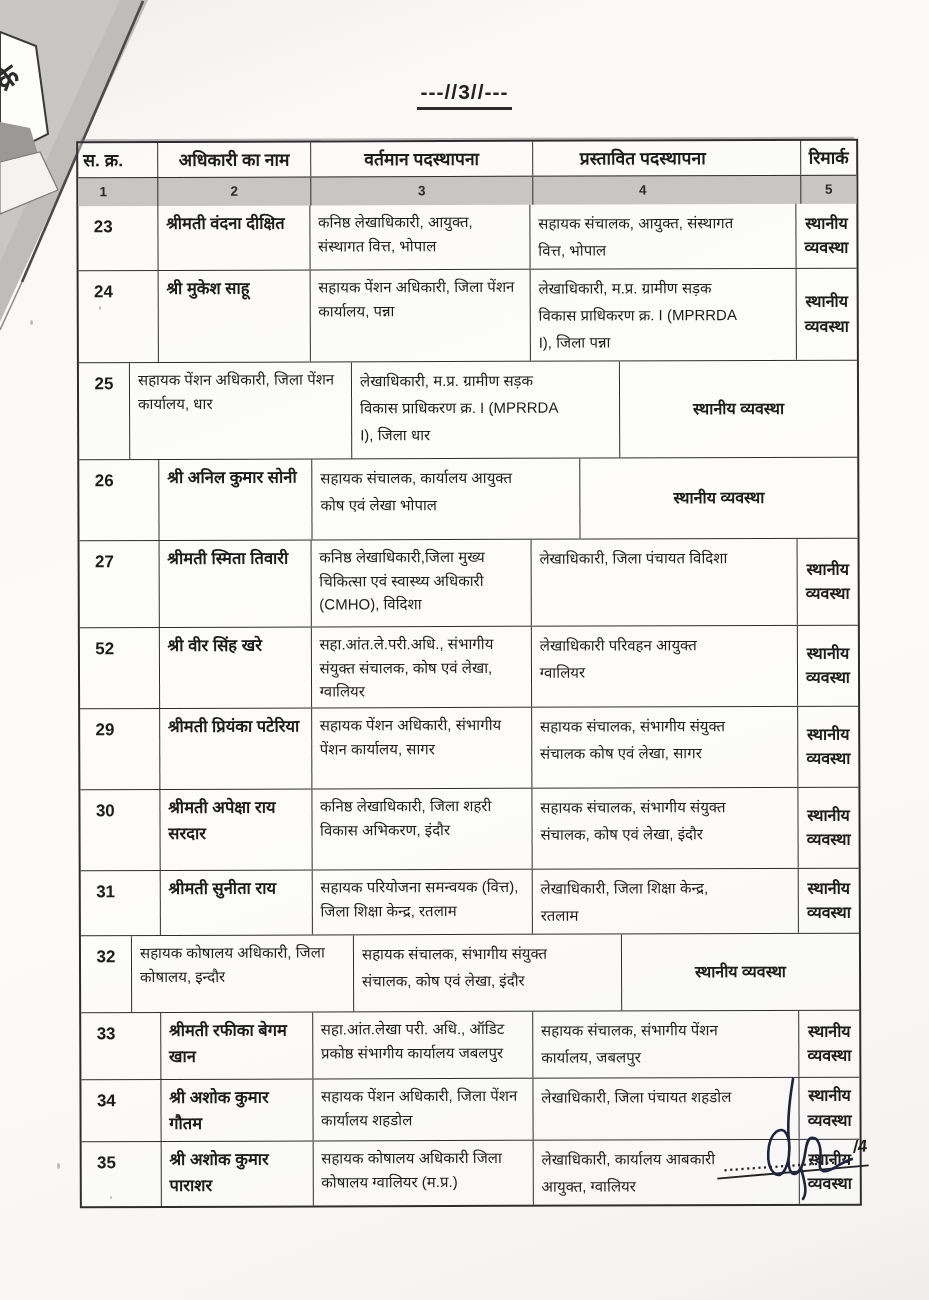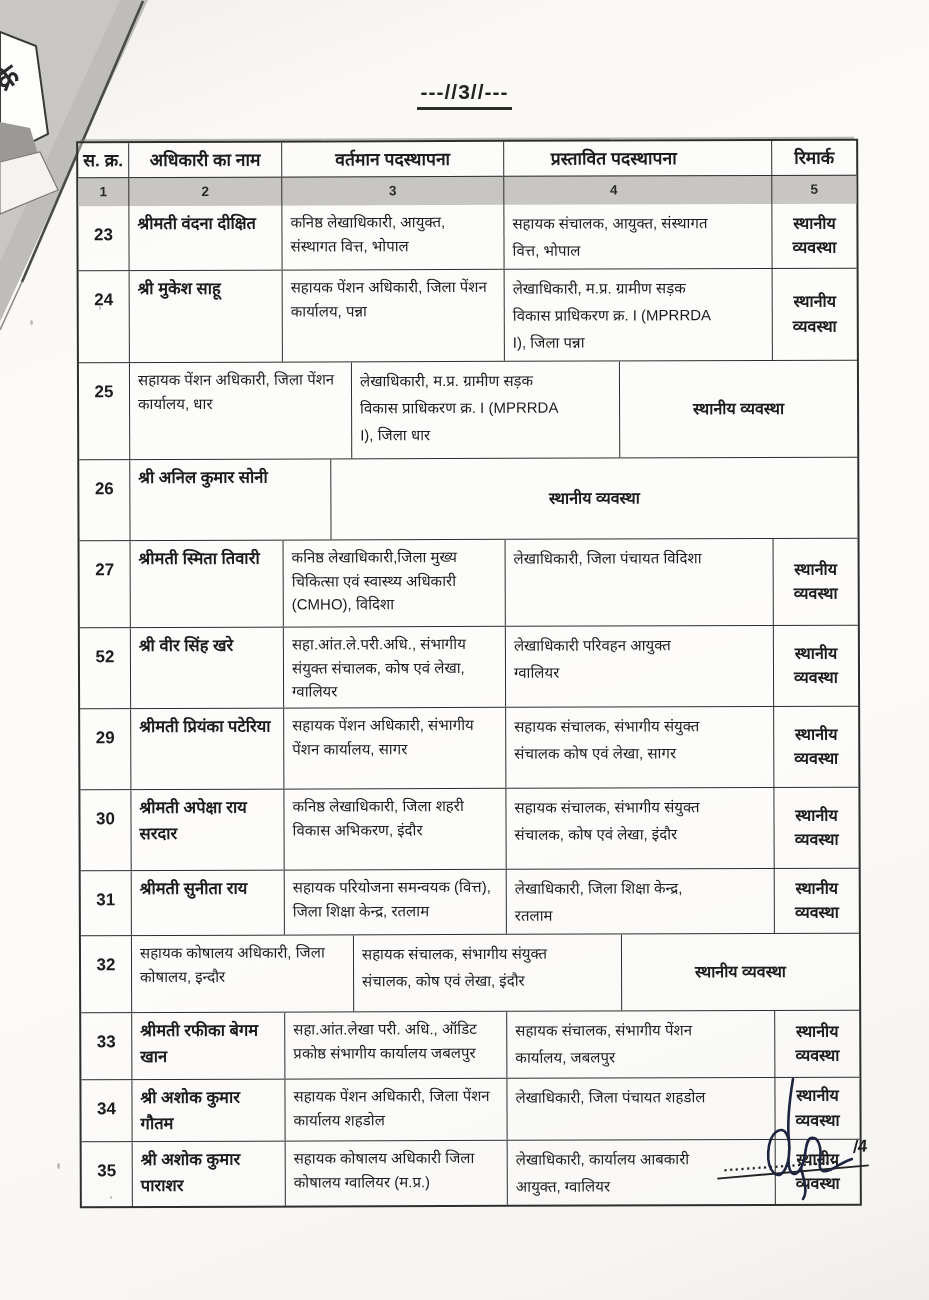--- a/index.html
+++ b/index.html
@@ -21,22 +21,22 @@
   .doc-table{
     position:absolute;left:78px;top:140px;width:778px;
     border:2.5px solid #2e2e2e;background:rgba(255,255,255,.35);
     box-shadow:0 -6px 0 -4px rgba(130,128,124,.55);
     transform:rotate(-0.2deg);
   }
   .trow{display:flex;border-top:1.6px solid #2e2e2e;}
   .trow:first-child{border-top:none;}
   .cell{box-sizing:border-box;border-left:1.6px solid #2e2e2e;padding:5px 8px;line-height:1.55;}
   .cell:first-child{border-left:none;}
-  .c1{width:50px;text-align:center;padding-top:16px;font-size:17px;font-weight:600;}
-  .c2{width:153px;font-weight:700;font-size:16.5px;}
+  .c1{width:50px;text-align:center;padding-top:8px;font-size:17px;font-weight:600;}
+  .c2{width:153px;font-weight:700;font-size:16.5px;margin-left:29px;}
   .c3{width:222px;font-size:15px;font-weight:500;}
   .c4{width:220px;font-size:15px;font-weight:500;line-height:1.8;}
   .c5{flex:1;display:flex;align-items:center;justify-content:center;text-align:center;
       font-weight:700;font-size:16px;margin-left:48px;}
   
   .hrow{display:flex;}
   .hrow .cell{padding:0 4px;display:flex;align-items:center;justify-content:center;
       font-weight:700;font-size:17.5px;min-height:34px;line-height:1.2;text-align:center;}
   
   .nrow{display:flex;border-top:1.6px solid #2e2e2e;background:#c8c6c3;}
@@ -125,20 +125,21 @@
   <div class="trow">
     <div class="cell c1">25</div>
     <div class="cell c3">सहायक पेंशन अधिकारी, जिला पेंशन कार्यालय, धार</div>
     <div class="cell c4">लेखाधिकारी, म.प्र. ग्रामीण सड़क विकास प्राधिकरण क्र. I (MPRRDA I), जिला धार</div>
     <div class="cell c5">स्थानीय व्यवस्था</div>
   </div>
 
   <div class="trow">
     <div class="cell c1">26</div>
     <div class="cell c2">श्री अनिल कुमार सोनी</div>
+    <div class="cell c4">सहायक संचालक, कार्यालय आयुक्त कोष एवं लेखा भोपाल</div>
     <div class="cell c5">स्थानीय व्यवस्था</div>
   </div>
 
   <div class="trow">
     <div class="cell c1">27</div>
     <div class="cell c2">श्रीमती स्मिता तिवारी</div>
     <div class="cell c3">कनिष्ठ लेखाधिकारी,जिला मुख्य चिकित्सा एवं स्वास्थ्य अधिकारी (CMHO), विदिशा</div>
     <div class="cell c4">लेखाधिकारी, जिला पंचायत विदिशा</div>
     <div class="cell c5">स्थानीय व्यवस्था</div>
   </div>

